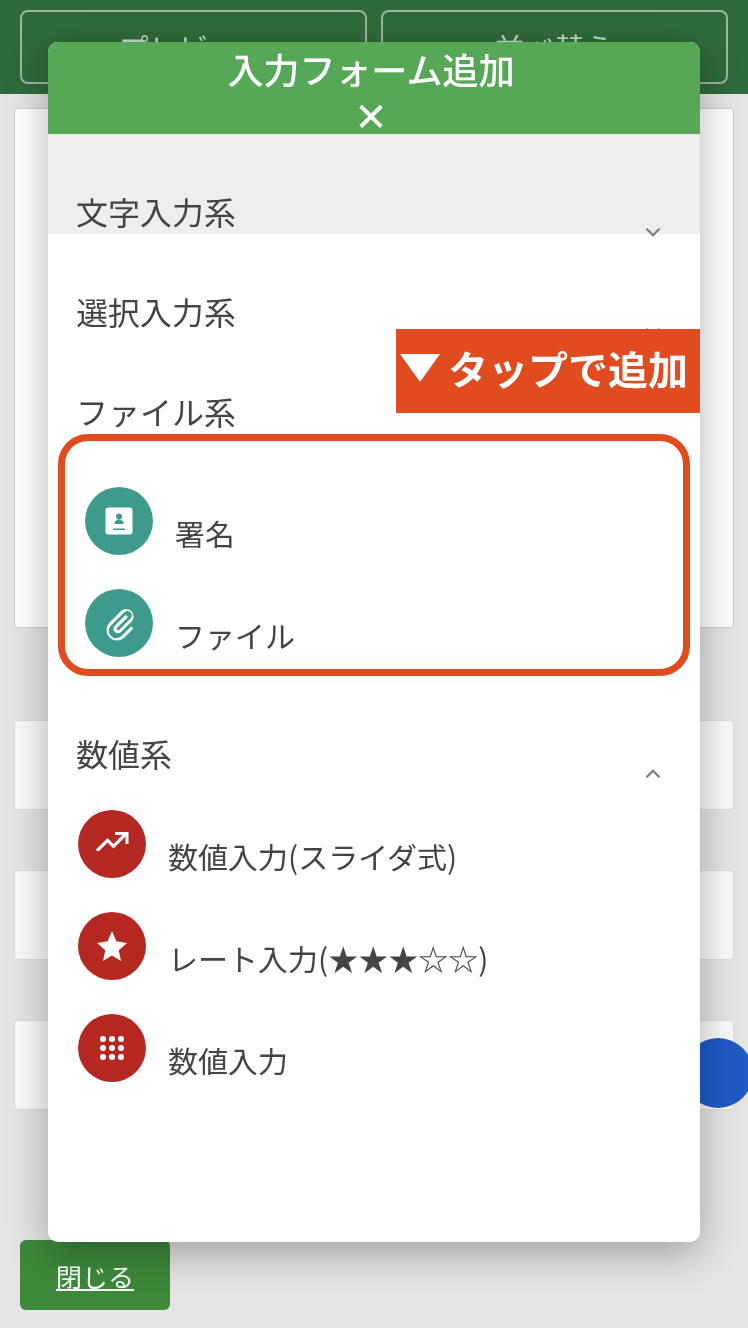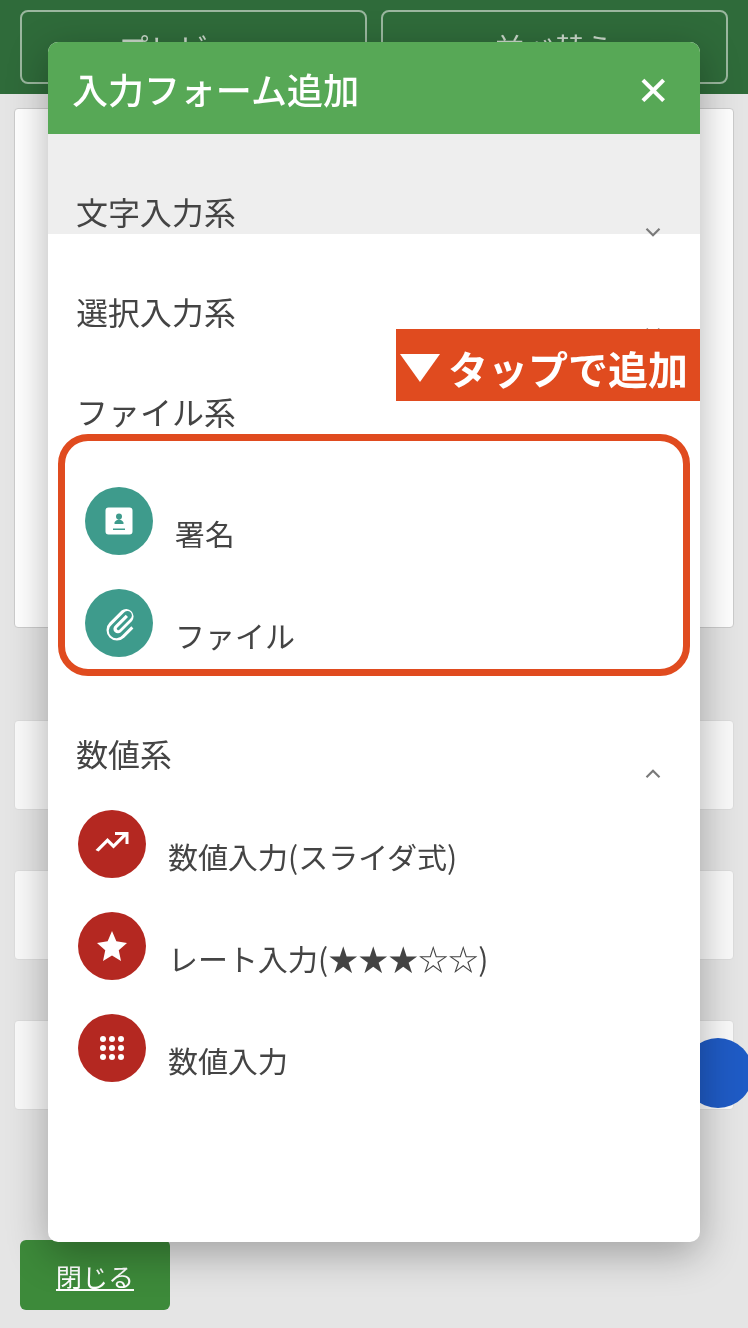--- a/index.html
+++ b/index.html
@@ -9,32 +9,32 @@
   
   .bg-topbar { position: absolute; top: 0; left: 0; right: 0; height: 94px; background: #2f6b3a; display: flex; gap: 14px; padding: 10px 20px; }
   .bg-btn { flex: 1; border: 2px solid #9bb79f; border-radius: 8px; display: flex; align-items: center; justify-content: center; color: #c8d6c8; font-size: 30px; }
   .bg-panel { position: absolute; top: 108px; left: 14px; right: 14px; height: 520px; background: #fff; border: 1px solid #ccc; border-radius: 4px; }
   .bg-row { position: absolute; left: 14px; right: 14px; height: 90px; background: #fafafa; border: 1px solid #ddd; border-radius: 4px; }
   .bg-close { position: absolute; left: 20px; bottom: 18px; width: 150px; height: 70px; background: #3d8a3a; border-radius: 6px; color: #fff; display:flex;align-items:center;justify-content:center;font-size:26px;text-decoration:underline; }
   .bg-fab { position: absolute; right: -5px; bottom: 220px; width: 70px; height: 70px; background: #1f5bc5; border-radius: 50%; }
 
   
   .modal { position: absolute; top: 42px; left: 48px; right: 48px; bottom: 86px; background: #fff; border-radius: 10px; box-shadow: 0 12px 40px rgba(0,0,0,.3); overflow: hidden; display: flex; flex-direction: column; }
-  .modal-header { background: #57a856; height: 92px; display: flex; align-items: center; justify-content: space-between; padding: 0 30px 0 24px; }
+  .modal-header { background: #57a856; height: 92px; display: flex; align-items: center; justify-content: space-between; padding: 0 30px 0 24px; flex-direction: column; }
   .modal-title { color: #fff; font-size: 36px; font-weight: 500; }
   .modal-close { color: #fff; font-size: 40px; cursor: pointer; line-height: 1; }
 
   .cat-list { flex: 1; overflow-y: auto; }
   .cat-head { height: 100px; display: flex; align-items: flex-end; justify-content: space-between; padding: 0 34px 0 28px; font-size: 32px; color: #444; cursor: pointer; }
   .cat-head.highlight { background: #eeeeee; }
   .chev { width: 26px; height: 26px; display: inline-block; }
   .chev svg { width: 100%; height: 100%; stroke: #7a7a7a; stroke-width: 2; fill: none; }
 
   .callout-wrap { position: relative; }
-  .callout { position: absolute; top: -5px; right: -2px; background: #e04b1f; color: #fff; font-size: 40px; font-weight: 700; padding: 10px 14px 4px 4px; display: flex; align-items: center; gap: 4px; z-index: 5; }
+  .callout { position: absolute; top: -5px; right: -2px; background: #e04b1f; color: #fff; font-size: 40px; font-weight: 700; padding: 10px 14px 16px 4px; display: flex; align-items: center; gap: 4px; z-index: 5; }
   .callout-tri { display:inline-block; width: 0; height: 0; border-left: 20px solid transparent; border-right: 20px solid transparent; border-top: 28px solid #fff; margin-right: 4px; }
 
   .highlight-box { margin: 0 10px; border: 7px solid #e04b1f; border-radius: 30px; padding: 12px 0; }
   .opt-row { height: 102px; display: flex; align-items: flex-end; gap: 22px; padding: 0 20px; cursor: pointer; }
   .opt-row.plain { padding: 0 30px; }
   .icon-circ { width: 68px; height: 68px; border-radius: 50%; display: flex; align-items: center; justify-content: center; flex-shrink: 0; }
   .icon-circ.teal { background: #3e9b8c; }
   .icon-circ.red  { background: #b42821; }
   .icon-circ svg { width: 36px; height: 36px; fill: #fff; }
   .opt-label { font-size: 30px; color: #444; }

